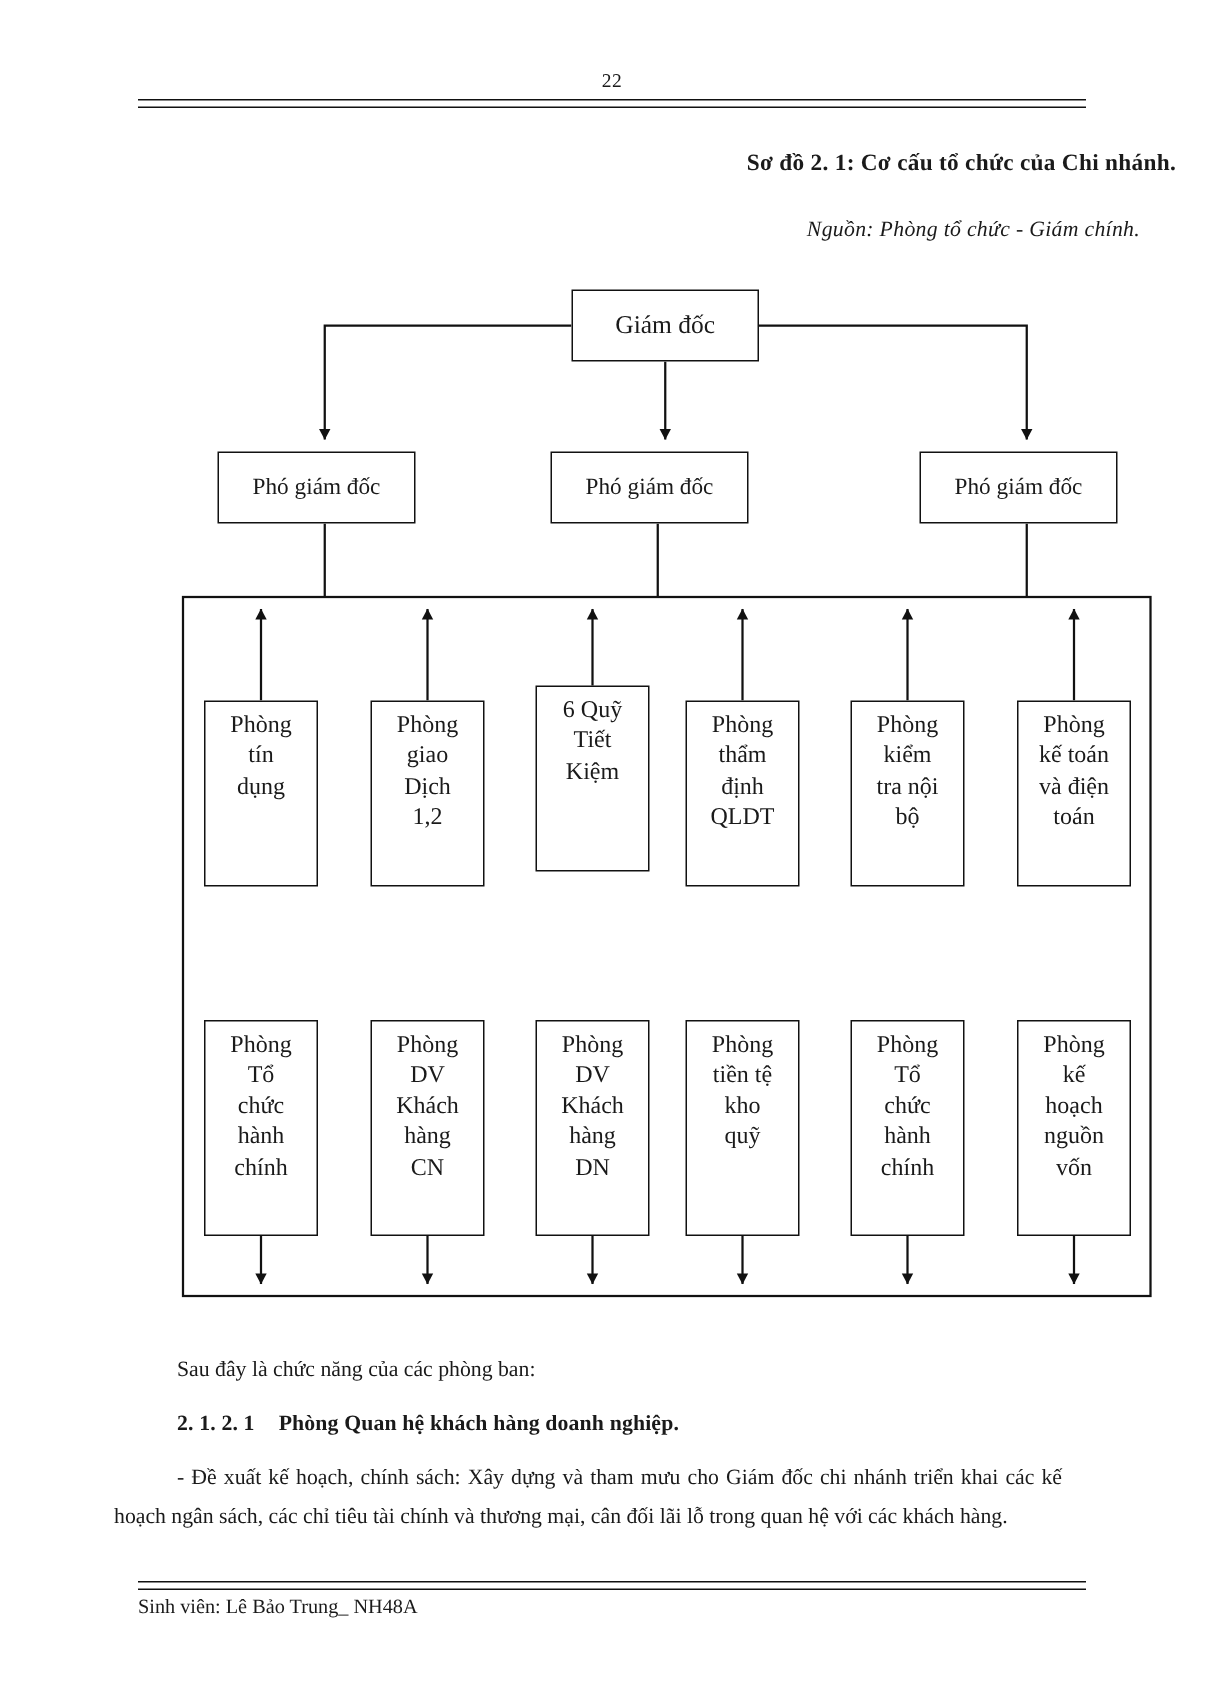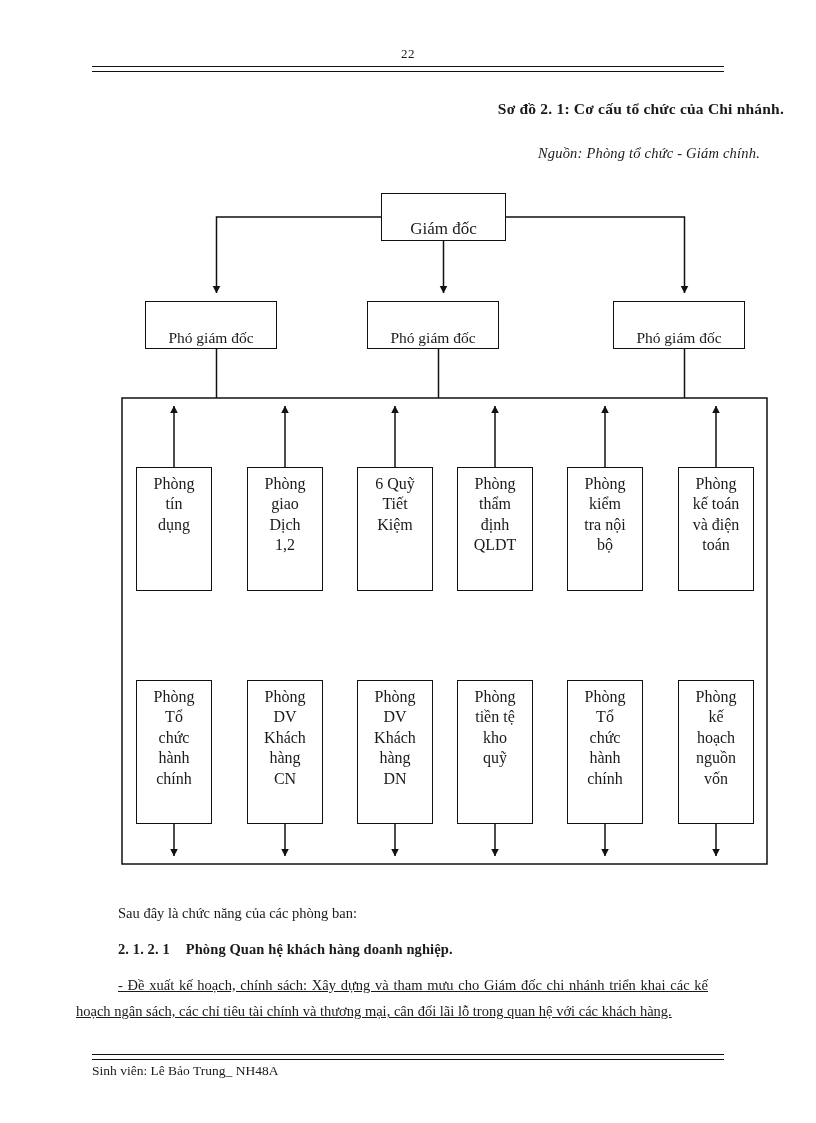--- a/index.html
+++ b/index.html
@@ -73,21 +73,21 @@
     background: #fff;
     box-sizing: border-box;
     display: flex;
     align-items: flex-start;
     justify-content: center;
     text-align: center;
     font-size: 16px;
     line-height: 1.28;
     padding-top: 6px;
   }
-  .node-box.center-v { align-items: flex-end; padding-top: 0; }
+  .node-box.center-v { align-items: center; padding-top: 0; }
   .node-text { display: block; width: 100%; }
 
   #node-director {
     left: 381px; top: 193px; width: 125px; height: 48px;
     font-size: 17px;
   }
   .deputy {
     width: 132px; height: 48px; font-size: 15.5px;
   }
   #node-deputy-0 { left: 145px; top: 301px; }
@@ -110,21 +110,20 @@
   .indent { text-indent: 42px; }
   .para-heading {
     font-weight: bold;
     text-indent: 42px;
     letter-spacing: 0.1px;
   }
   .para-heading .heading-num { margin-right: 16px; }
   .justified {
     text-align: justify;
     text-indent: 42px;
-    text-decoration: underline;
   }
 
   
   #footer-rule {
     position: absolute;
     top: 1054px;
     left: 92px;
     width: 632px;
     height: 4px;
     border-top: 1.6px solid #111;
@@ -200,21 +199,21 @@
   <div class="node-box center-v deputy" id="node-deputy-2">
     <span class="node-text">Phó giám  đốc</span>
   </div>
 
   <div class="node-box dept-row1" style="left:136px; top:467px;">
     <span class="node-text">Phòng<br>tín<br>dụng</span>
   </div>
   <div class="node-box dept-row1" style="left:247px; top:467px;">
     <span class="node-text">Phòng<br>giao<br>Dịch<br>1,2</span>
   </div>
-  <div class="node-box dept-row1" style="left:357px; top:467px;">
+  <div class="node-box dept-row1" style="left:357px; top:457px;">
     <span class="node-text">6 Quỹ<br>Tiết<br>Kiệm</span>
   </div>
   <div class="node-box dept-row1" style="left:457px; top:467px;">
     <span class="node-text">Phòng<br>thẩm<br>định<br>QLDT</span>
   </div>
   <div class="node-box dept-row1" style="left:567px; top:467px;">
     <span class="node-text">Phòng<br>kiểm<br>tra nội<br>bộ</span>
   </div>
   <div class="node-box dept-row1" style="left:678px; top:467px;">
     <span class="node-text">Phòng<br>kế toán<br>và điện<br>toán</span>

